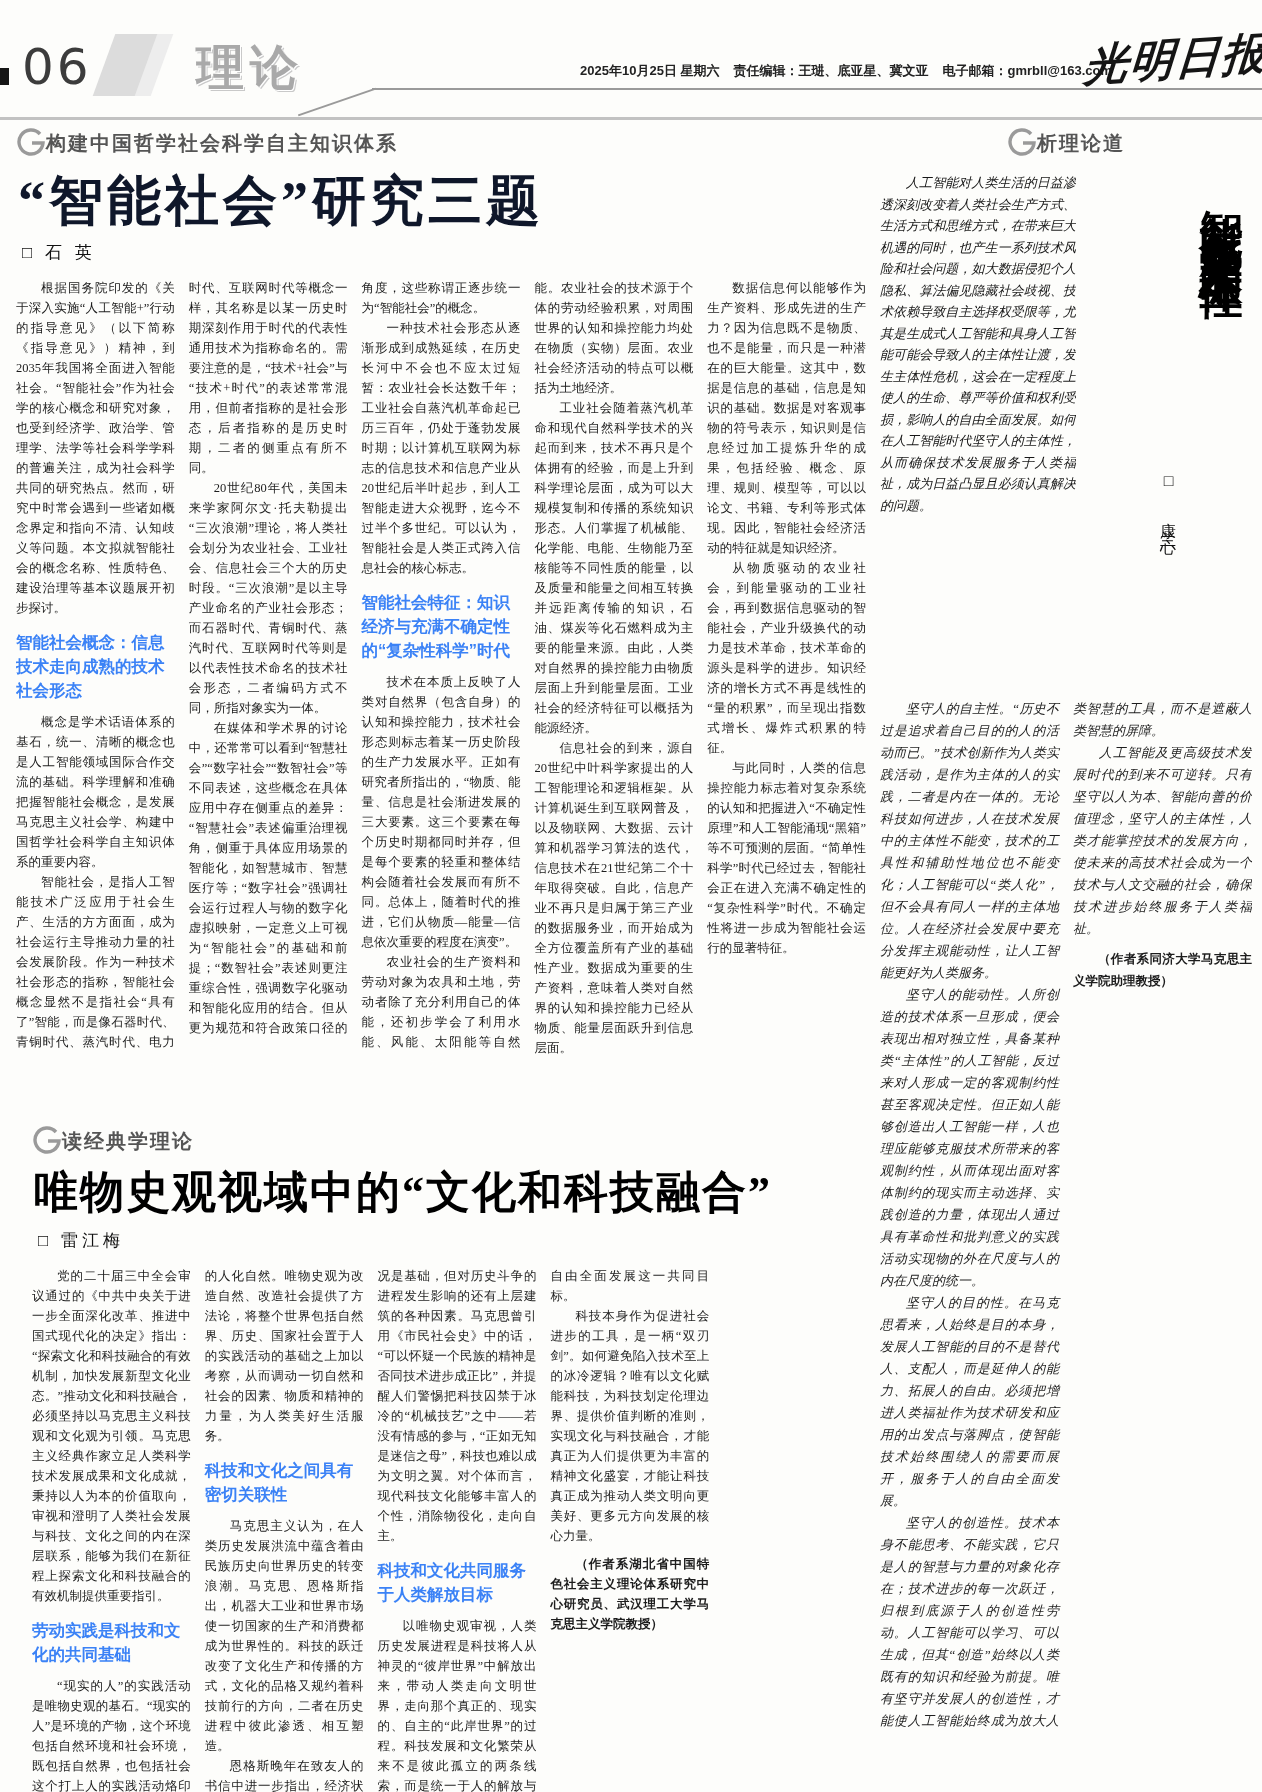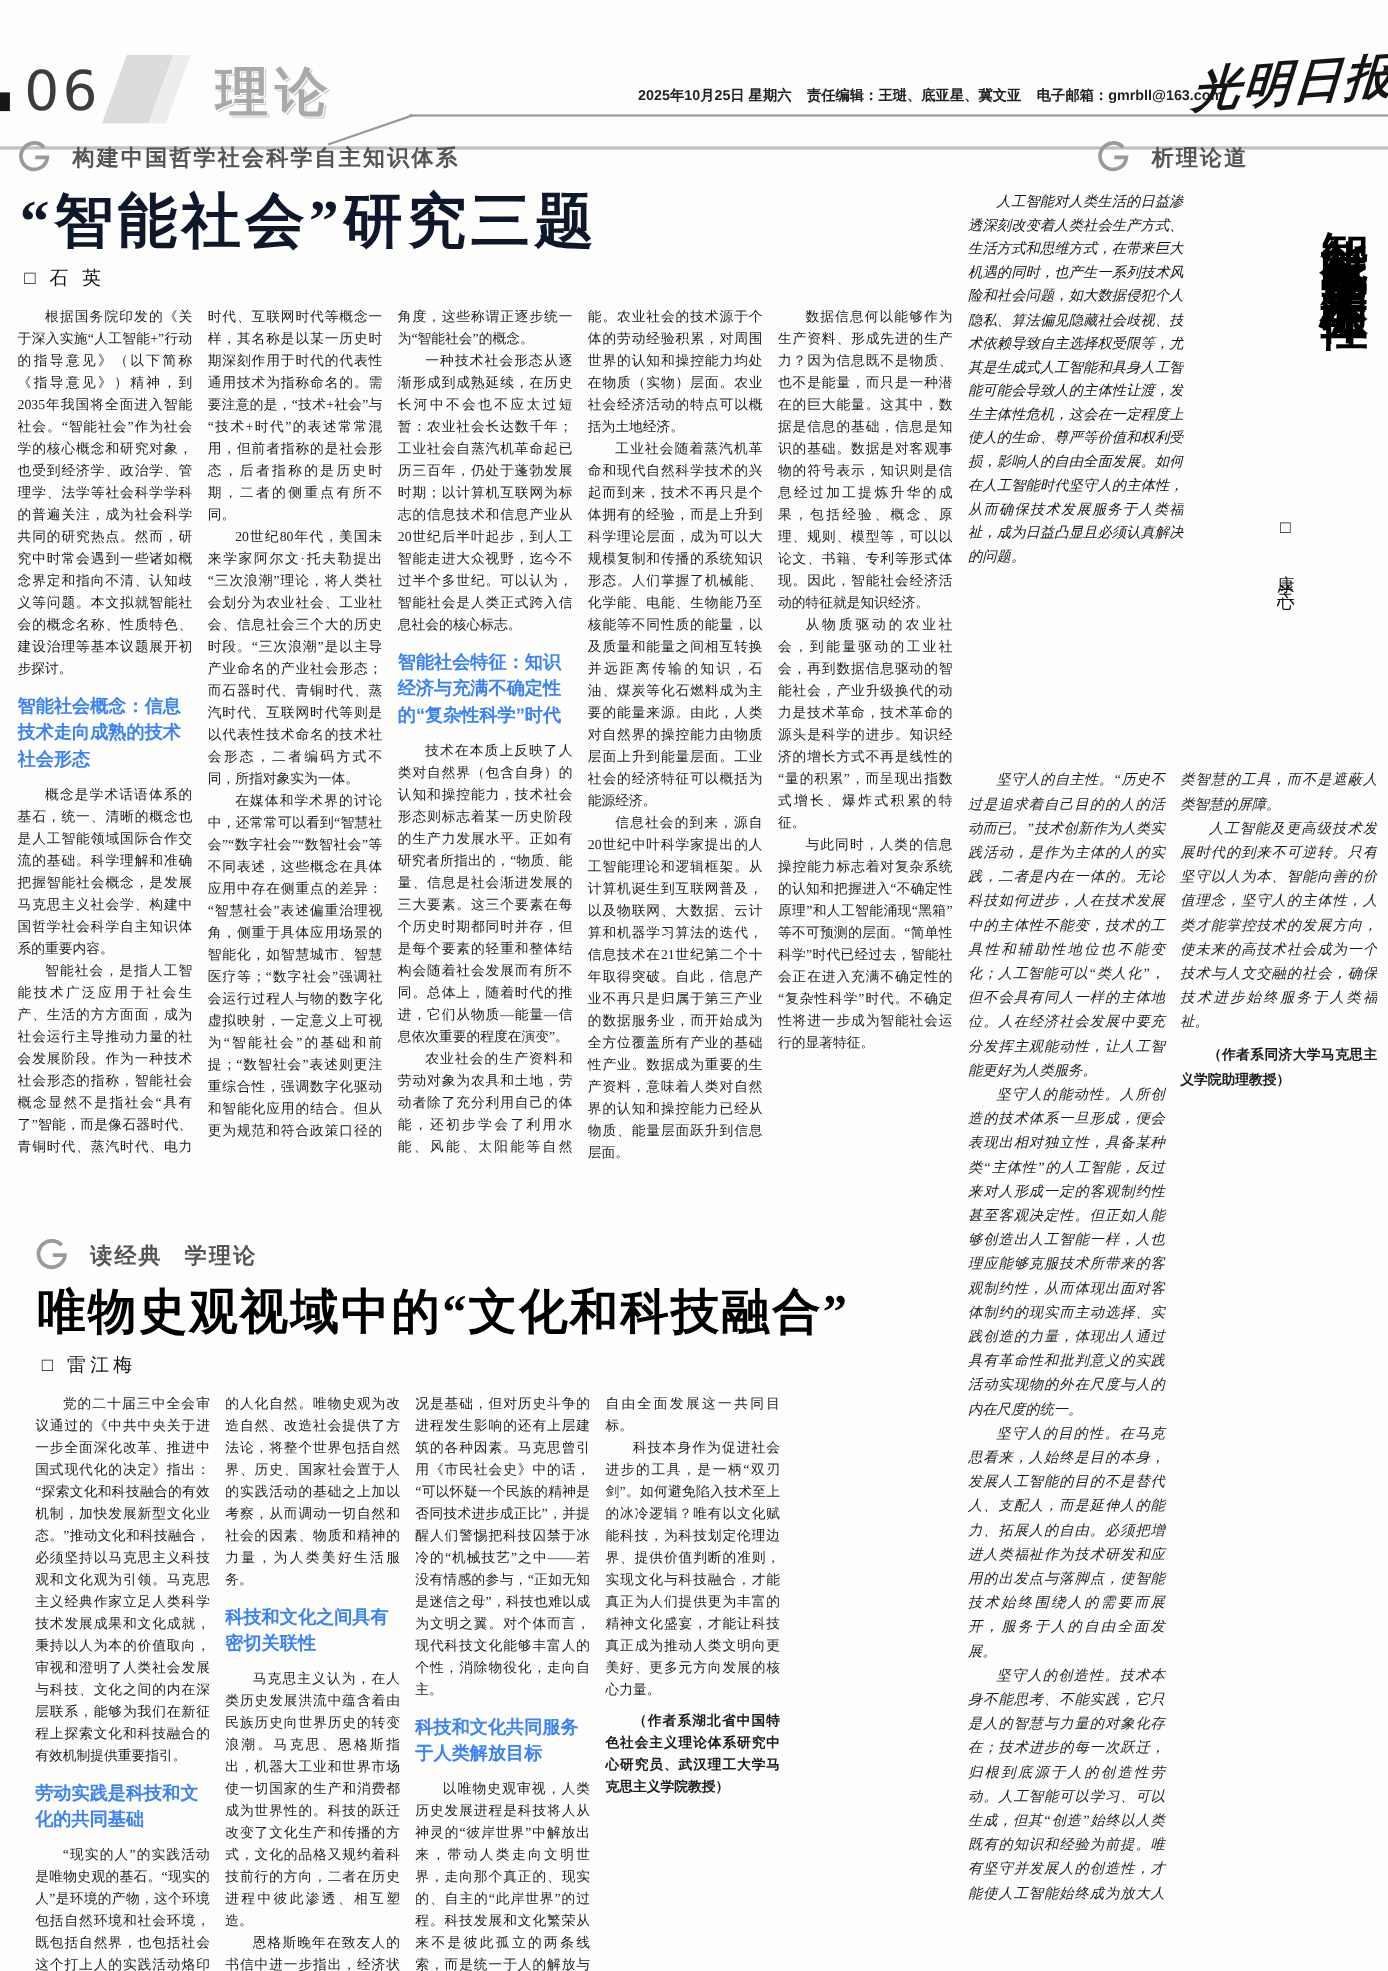--- a/index.html
+++ b/index.html
@@ -3,21 +3,21 @@
 <meta charset="utf-8">
 <style>
   html,body{margin:0;padding:0;}
   body{
     width:1262px;height:1792px;position:relative;
     background:#fdfdfb;color:#1c1c1c;
     font-family:"Liberation Serif","DejaVu Serif",serif;
     overflow:hidden;
   }
   
-  .header{position:absolute;left:0;top:16px;width:1262px;height:156px;}
+  .header{position:absolute;left:0;top:0;width:1262px;height:156px;}
   .left-tick{position:absolute;left:0;top:68px;width:9px;height:17px;background:#161616;}
   .pagenum{
     position:absolute;left:22px;top:38px;
     font-family:"DejaVu Sans",sans-serif;font-size:50px;color:#3c3c3c;letter-spacing:3px;
   }
   .slant-bar{
     position:absolute;left:104px;top:34px;width:54px;height:62px;
     background:#dcdcdc;transform:skewX(-20deg);
   }
   .slant-bar2{
@@ -37,21 +37,21 @@
   .masthead{
     position:absolute;right:-6px;top:30px;
     font-family:"DejaVu Serif",serif;font-size:44px;font-weight:bold;font-style:italic;
     transform:rotate(-4deg) skewX(-8deg);color:#151515;letter-spacing:2px;
   }
   .header-rule-thin{position:absolute;left:372px;top:88px;width:890px;border-top:2px solid #9a9a9a;}
   .header-rule-slant{position:absolute;left:296px;top:101px;width:82px;border-top:2px solid #9a9a9a;transform:rotate(-19deg);}
   .header-rule-main{position:absolute;left:0;top:117px;width:1262px;border-top:3px solid #c2c2c2;}
 
   
-  .kicker{display:flex;align-items:center;gap:20px;}
+  .kicker{display:flex;align-items:center;gap:0;}
   .g-mark{width:30px;height:30px;flex:0 0 auto;}
   .kicker-text{
     font-family:"Liberation Sans",sans-serif;font-weight:bold;
     font-size:20px;color:#7f7f7f;letter-spacing:2px;
   }
   .kicker-text.dark{color:#555;}
 
   
   .art-main{position:absolute;left:16px;top:128px;width:850px;}
   .headline-1{

